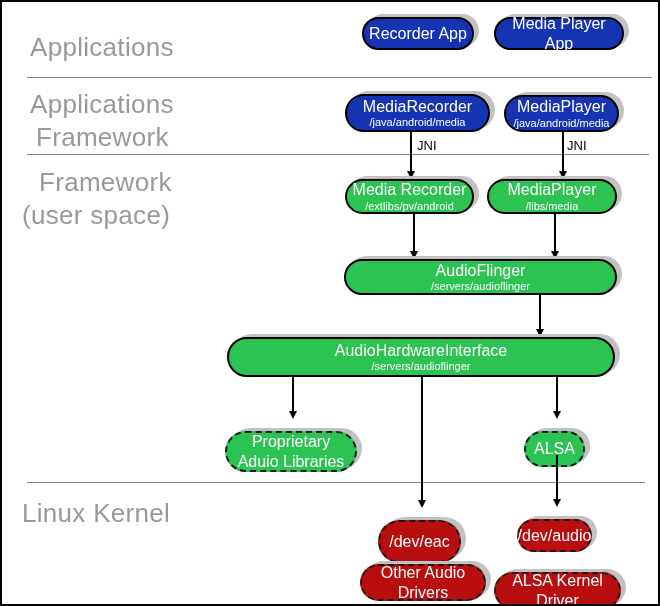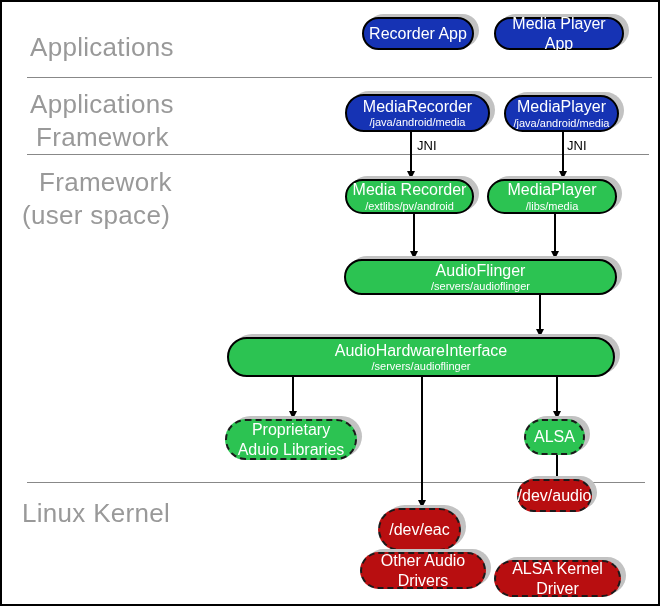--- a/index.html
+++ b/index.html
@@ -13,21 +13,21 @@
     line-height:1.28; white-space:pre; letter-spacing:0.3px;
   }
   .divider { position:absolute; height:1px; background:var(--divider,#888); }
   .node {
     position:absolute; box-sizing:border-box; border-radius:999px;
     display:flex; flex-direction:column; align-items:center; justify-content:center;
     color:#fff; text-align:center; line-height:1.2;
     box-shadow:5px -3px 0 var(--shadow,#c2c2c2);
   }
   .solid  { border:2px solid #000; }
-  .dashed { border:2px dashed #1a1a1a; }
+  .dashed { border:2px dashed #1a1a1a;margin-top:12px; }
   .blue   { background:var(--blue,#1633b4); }
   .green  { background:var(--green,#2cc352); }
   .red    { background:var(--red,#b80e10); }
   .node-title { font-size:16px; padding:0 4px; }
   .node-sub   { font-size:11px; }
   .arrow { position:absolute; width:10px; }
   .arrow .line { position:absolute; left:50%; margin-left:-1px; width:1.5px; top:0; bottom:0; background:#000; }
   .arrow.headed .line { bottom:6px; }
   .arrow .head {
     position:absolute; bottom:0; left:50%; margin-left:-4.5px;
@@ -131,21 +131,21 @@
   </div>
 
   <div class="arrow headed" style="left:550px; top:453px; height:52px;">
       <div class="line"></div>
       <div class="head"></div>
     </div>
 
   <div class="node dashed red" style="left:376px; top:506px; width:83px; height:43px;">
     <div class="node-title">/dev/eac</div>
   </div>
-  <div class="node dashed red" style="left:515px; top:477px; width:75px; height:33px;">
+  <div class="node dashed red" style="left:515px; top:505px; width:75px; height:33px;">
     <div class="node-title">/dev/audio</div>
   </div>
   <div class="node dashed red" style="left:358px; top:550px; width:126px; height:37px;">
     <div class="node-title">Other Audio Drivers</div>
   </div>
   <div class="node dashed red" style="left:492px; top:558px; width:127px; height:37px;">
     <div class="node-title">ALSA Kernel Driver</div>
   </div>
 
 </div>

